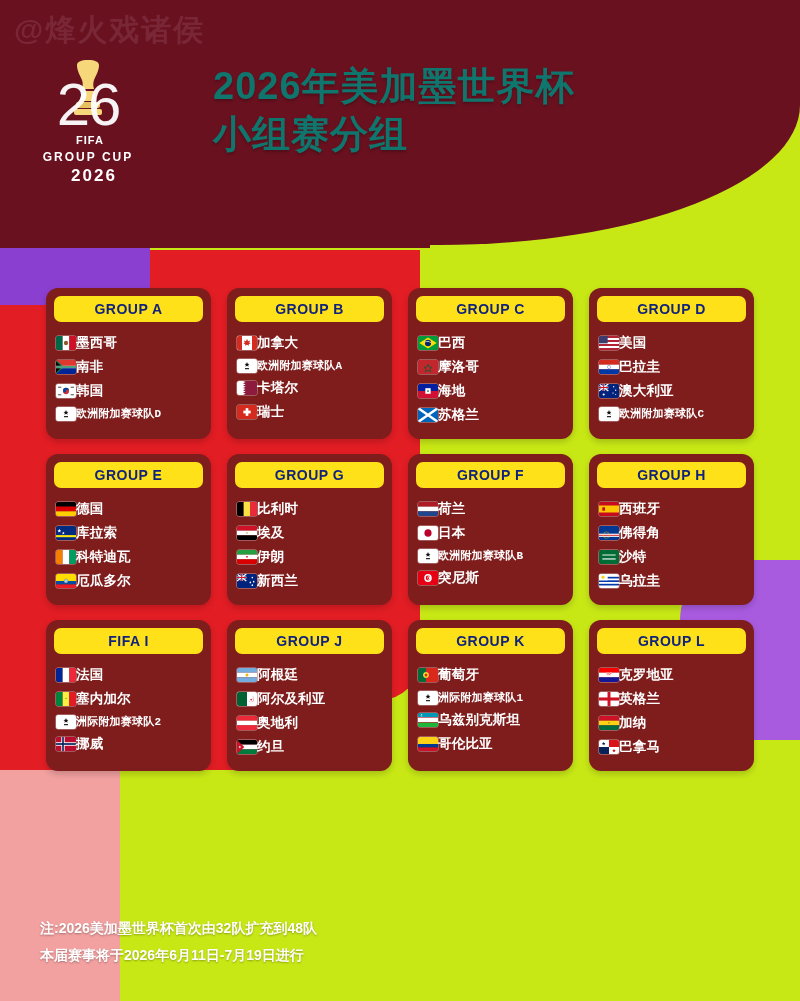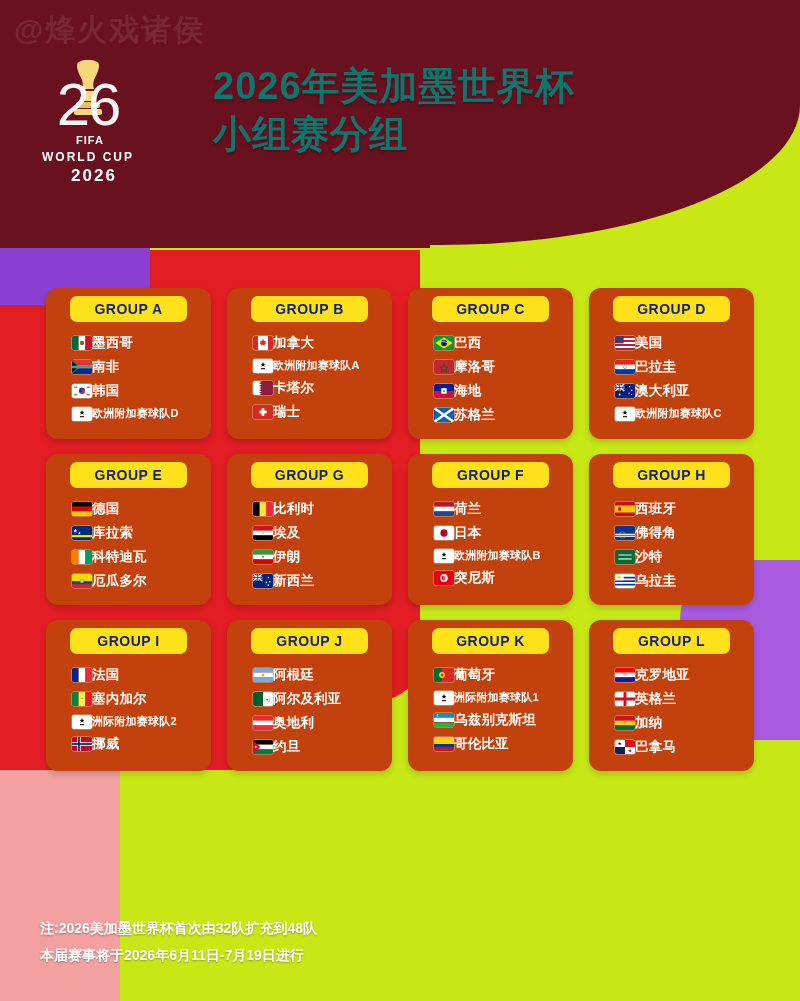--- a/index.html
+++ b/index.html
@@ -30,29 +30,29 @@
   .logo .trophy{position:absolute;left:26px;top:4px;width:48px;height:62px;}
   .logo .fifa{position:absolute;left:4px;right:0;top:82px;font-size:11px;letter-spacing:1px;font-weight:bold;}
   .logo .wc{position:absolute;left:0;right:0;top:98px;font-size:12px;letter-spacing:2px;font-weight:bold;}
   .logo .yr{position:absolute;left:12px;right:0;top:114px;font-size:17px;letter-spacing:2px;font-weight:bold;}
   .title{position:absolute;left:205px;top:62px;z-index:6;color:#0f766e;font-weight:bold;
     font-size:38px;line-height:48px;letter-spacing:1px;text-shadow:0 2px 3px rgba(0,0,0,.25);margin-left:8px;}
 
   
   .grid{position:absolute;left:46px;top:288px;width:708px;z-index:4;
     display:grid;grid-template-columns:repeat(4,165px);gap:15px 16px;}
-  .card{background:#c2410c;border-radius:12px;padding:8px 24px 12px;box-shadow:0 3px 6px rgba(0,0,0,.18);}
+  .card{background:#7f1d1d;border-radius:12px;padding:8px 8px 12px;box-shadow:0 3px 6px rgba(0,0,0,.18);}
   .card .hdr{background:#ffe11a;color:#11237a;font-weight:bold;font-size:14px;
     text-align:center;padding:5px 0;border-radius:7px;letter-spacing:.5px;}
   .teams{margin-top:9px;}
   .team{display:flex;align-items:center;gap:0;padding:3px 2px;}
   .flag{width:20px;height:14px;flex:0 0 20px;border-radius:2px;overflow:hidden;
     box-shadow:0 0 0 .5px rgba(255,255,255,.55);display:block;}
   .tname{color:#fff;font-size:13.5px;font-weight:bold;white-space:nowrap;letter-spacing:.2px;}
-  .tname.small{font-size:11px;font-weight:bold;}
+  .tname.small{font-size:11px;font-weight:bold;font-family:Liberation Mono, monospace;}
 
   
   .footer{position:absolute;left:40px;top:915px;z-index:6;color:#fff;font-weight:bold;
     font-size:14px;line-height:27px;text-shadow:0 1px 2px rgba(0,0,0,.3);}
 </style>
 </head>
 <body>
 
 <div class="bg">
   <div class="lime"></div>
@@ -69,21 +69,21 @@
 
 <div class="logo">
   <svg class="trophy" viewBox="0 0 48 62">
     <path d="M24 4c7 0 11 2 11 5 0 6-3 10-5 15-1 3-1 6 0 9h-12c1-3 1-6 0-9-2-5-5-9-5-15 0-3 4-5 11-5z" fill="#f6d77a"></path>
     <path d="M18 35h12l2 10H16z" fill="#f6d77a"></path>
     <rect x="12" y="46" width="24" height="6" rx="2" fill="#e6c25f"></rect>
     <rect x="10" y="53" width="28" height="6" rx="2" fill="#f6d77a"></rect>
   </svg>
   <div class="num">26</div>
   <div class="fifa">FIFA</div>
-  <div class="wc">WORLD CUP</div>
+  <div class="wc">GROUP CUP</div>
   <div class="yr">2026</div>
 </div>
 
 <div class="title">
   <div>2026年美加墨世界杯</div>
   <div>小组赛分组</div>
 </div>
 
 <div class="grid" id="grid">
     <div class="card">
@@ -413,21 +413,21 @@
               <rect y="9" width="30" height="2.4" fill="#0038a8"></rect>
               <rect y="14" width="30" height="2.4" fill="#0038a8"></rect>
               <rect width="13" height="9" fill="#fff"></rect>
               <circle cx="6" cy="4.5" r="2.4" fill="#fcd116"></circle>
             </svg></span>
           <span class="tname">乌拉圭</span>
         </div>
       </div>
     </div>
     <div class="card">
-      <div class="hdr">GROUP I</div>
+      <div class="hdr">FIFA I</div>
       <div class="teams">
         <div class="team">
           <span class="flag"><svg viewBox="0 0 30 20" width="20" height="14" preserveAspectRatio="none">
               <rect y="0" x="0" height="20" width="10" fill="#002395"></rect>
               <rect y="0" x="10" height="20" width="10" fill="#fff"></rect>
               <rect y="0" x="20" height="20" width="10" fill="#ed2939"></rect>
             </svg></span>
           <span class="tname">法国</span>
         </div>
         <div class="team">

